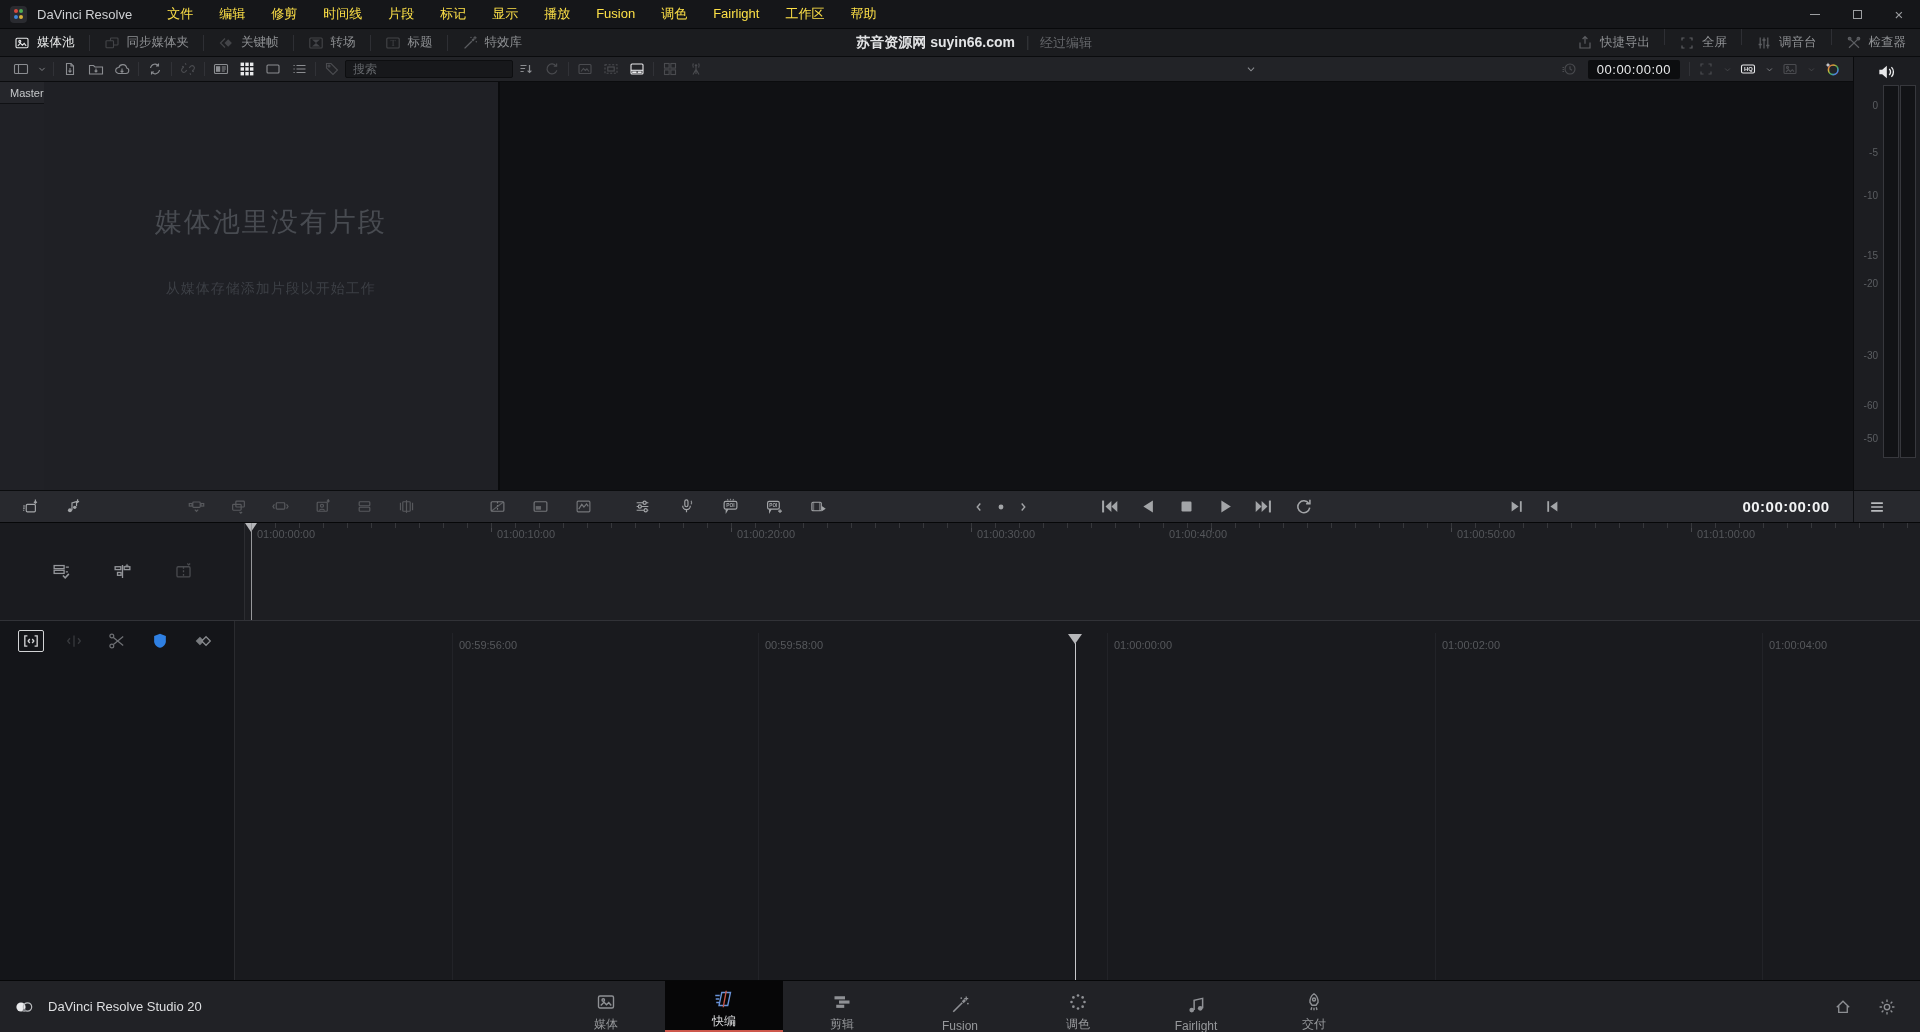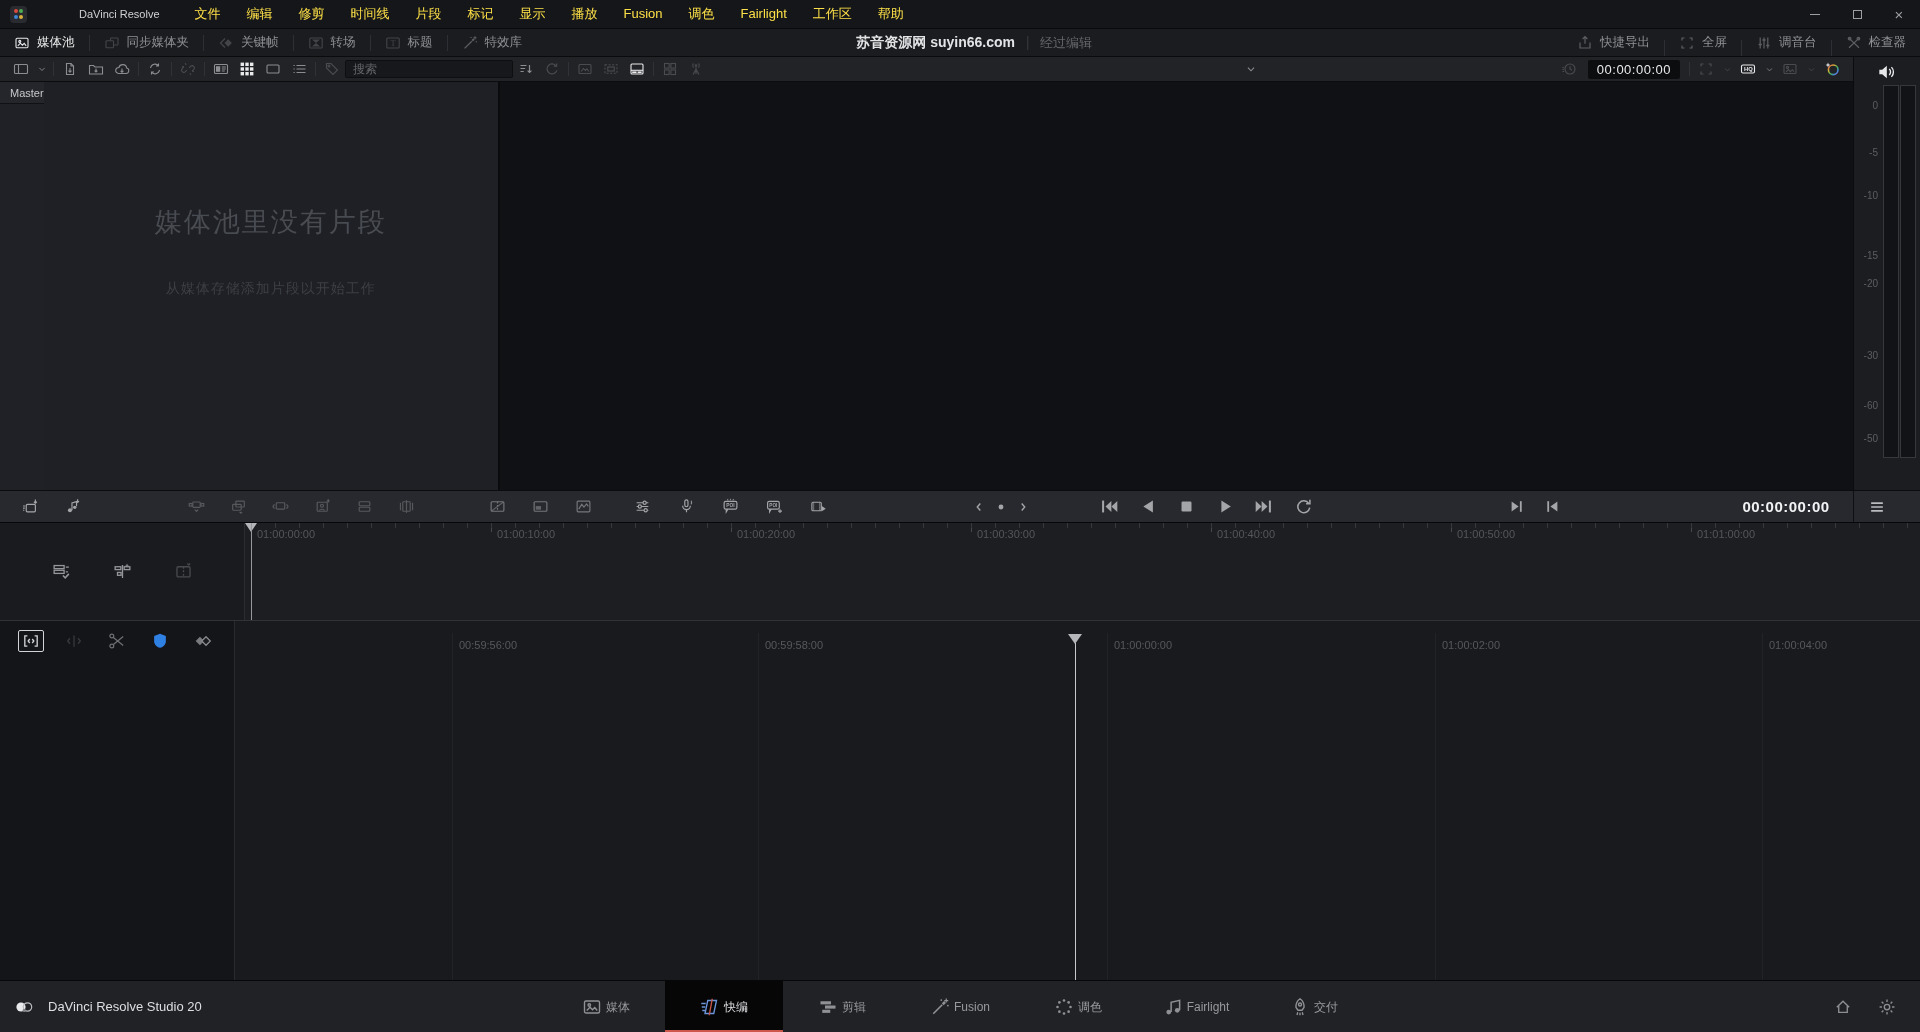--- a/index.html
+++ b/index.html
@@ -9,21 +9,21 @@
 
   svg.icn { width:16px; height:16px; display:block; }
   .dim { opacity:.38; }
   .half { opacity:.62; }
 
   
   .titlebar { height:28px; background:#151619; display:flex; align-items:center; padding-left:10px; flex:none; }
   .tb-logo { width:17px; height:17px; border-radius:4px; background:#2a2b30; display:flex; flex-wrap:wrap;
     align-items:center; justify-content:center; gap:1px; padding:3px; margin-right:10px; }
   .tb-logo i { width:4px; height:4px; border-radius:50%; display:block; }
-  .appname { font-size:11px; color:#cfd1d4; margin-right:22px;margin-left:42px; }
+  .appname { font-size:13px; color:#cfd1d4; margin-right:22px; }
   .menus { display:flex; gap:0; height:100%; align-items:center; }
   .mitem { font-size:13px; color:#fde047; padding:0 13px; line-height:28px; }
   .wctrls { margin-left:auto; display:flex; height:100%; }
   .wctrls span { width:42px; display:flex; align-items:center; justify-content:center; color:#9c9ea1; font-size:15px; }
   .wmin { width:10px; height:1px; background:#9c9ea1; display:block; }
   .wmax { width:9px; height:9px; border:1px solid #9c9ea1; display:block; }
 
   
   .tb2 { height:29px; background:#1b1c1f; border-top:1px solid #08090b; border-bottom:1px solid #0a0b0d;
     display:flex; align-items:center; position:relative; flex:none; }
@@ -32,21 +32,21 @@
     font-size:12.5px; color:#8f9194; }
   .tbbtn svg { color:#85878b; }
   .tbbtn.active { color:#eceded; }
   .tbbtn.active svg { color:#e8e9ea; }
   .vsep { width:1px; height:16px; background:#2e2f34; flex:none; }
   .tb2-center { position:absolute; left:50%; top:0; height:100%; transform:translateX(-44%);
     display:flex; align-items:center; gap:12px; }
   .ptitle { font-size:14px; font-weight:bold; color:#e3e4e6; white-space:nowrap; }
   .psep { width:1px; height:14px; background:#3a3b40; }
   .pstatus { font-size:13px; color:#64666a; white-space:nowrap; }
-  .tb2-right { margin-left:auto; display:flex; align-items:flex-end; height:100%; }
+  .tb2-right { margin-left:auto; display:flex; align-items:flex-start; height:100%; }
 
   
   .content { display:flex; height:433px; flex:none; }
   .main-col { flex:1; display:flex; flex-direction:column; min-width:0; }
 
   .subtb { height:25px; background:#222327; border-bottom:1px solid #0b0c0e; display:flex;
     align-items:center; position:relative; padding-left:8px; flex:none; }
   .subtb .it { display:flex; align-items:center; justify-content:center; width:26px; height:100%; color:#8b8d91; flex:none; }
   .subtb .it.narrow { width:16px; }
   .subtb .it.on { color:#e9eaec; }
@@ -104,21 +104,21 @@
   .tlu-left .it { color:#94969a; }
   .tlu-left svg.icn { width:19px; height:19px; }
   .tlu-area { flex:1; position:relative;
     background-image:
       repeating-linear-gradient(90deg,#37383c 0 1px,transparent 1px 24px),
       repeating-linear-gradient(90deg,#47484c 0 1px,transparent 1px 240px);
     background-size:100% 5px,100% 9px; background-position:6px 0,6px 0; background-repeat:no-repeat; }
   .ur-labels span { position:absolute; top:5px; font-size:11px; color:#54565a; white-space:nowrap; }
   .ur-labels span:nth-of-type(1){left:12px} .ur-labels span:nth-of-type(2){left:252px}
   .ur-labels span:nth-of-type(3){left:492px} .ur-labels span:nth-of-type(4){left:732px}
-  .ur-labels span:nth-of-type(5){left:972px} .ur-labels span:nth-of-type(6){left:1212px}
+  .ur-labels span:nth-of-type(5){left:924px} .ur-labels span:nth-of-type(6){left:1212px}
   .ur-labels span:nth-of-type(7){left:1452px}
   .u-playhead { position:absolute; left:0; top:0; bottom:0; width:13px; }
   .u-playhead .tri { position:absolute; left:0; top:0; width:0; height:0;
     border:6.5px solid transparent; border-top:9px solid #b4b5b8; }
   .u-playhead .ln { position:absolute; left:6px; top:0; bottom:0; width:1px; background:#97989b; }
 
   
   .tl-lower { height:360px; background:#191a1e; border-top:1px solid #313237; display:flex; flex:none; }
   .tll-left { width:235px; background:#141519; border-right:1px solid #2a2b2f; flex:none; padding:9px 0 0 18px;
     display:flex; gap:17px; align-items:flex-start; }
@@ -136,22 +136,22 @@
   .l-playhead .tri { position:absolute; left:0; top:1px; width:0; height:0;
     border:7px solid transparent; border-top:10px solid #b6b7ba; }
   .l-playhead .ln { position:absolute; left:6.5px; top:10px; bottom:0; width:1px; background:#c7c8cb; }
 
   
   .bottombar { height:52px; background:#212226; border-top:1px solid #060708; display:flex;
     align-items:center; position:relative; flex:none; }
   .bb-left { display:flex; align-items:center; gap:10px; padding-left:14px; }
   .bb-label { font-size:13px; color:#dedfe1; }
   .tabs { position:absolute; left:50%; top:0; bottom:0; transform:translateX(-50%); display:flex; }
-  .tab { width:118px; height:52px; display:flex; flex-direction:row; align-items:center;
-    justify-content:center; gap:4px; }
+  .tab { width:118px; height:52px; display:flex; flex-direction:column; align-items:center;
+    justify-content:flex-end; gap:4px; }
   .tab svg { width:20px; height:20px; color:#8f9195; }
   .tab .tlabel { font-size:12px; color:#97999c; }
   .tab.active { background:#060607; border-bottom:3px solid #cd574b; padding-top:3px; }
   .tab.active .tlabel { color:#dbdcde; }
   .bb-right { margin-left:auto; display:flex; align-items:center; gap:26px; padding-right:24px; color:#8d8f93; }
   .bb-right svg { width:18px; height:18px; }
 </style>
 </head>
 <body>
 

